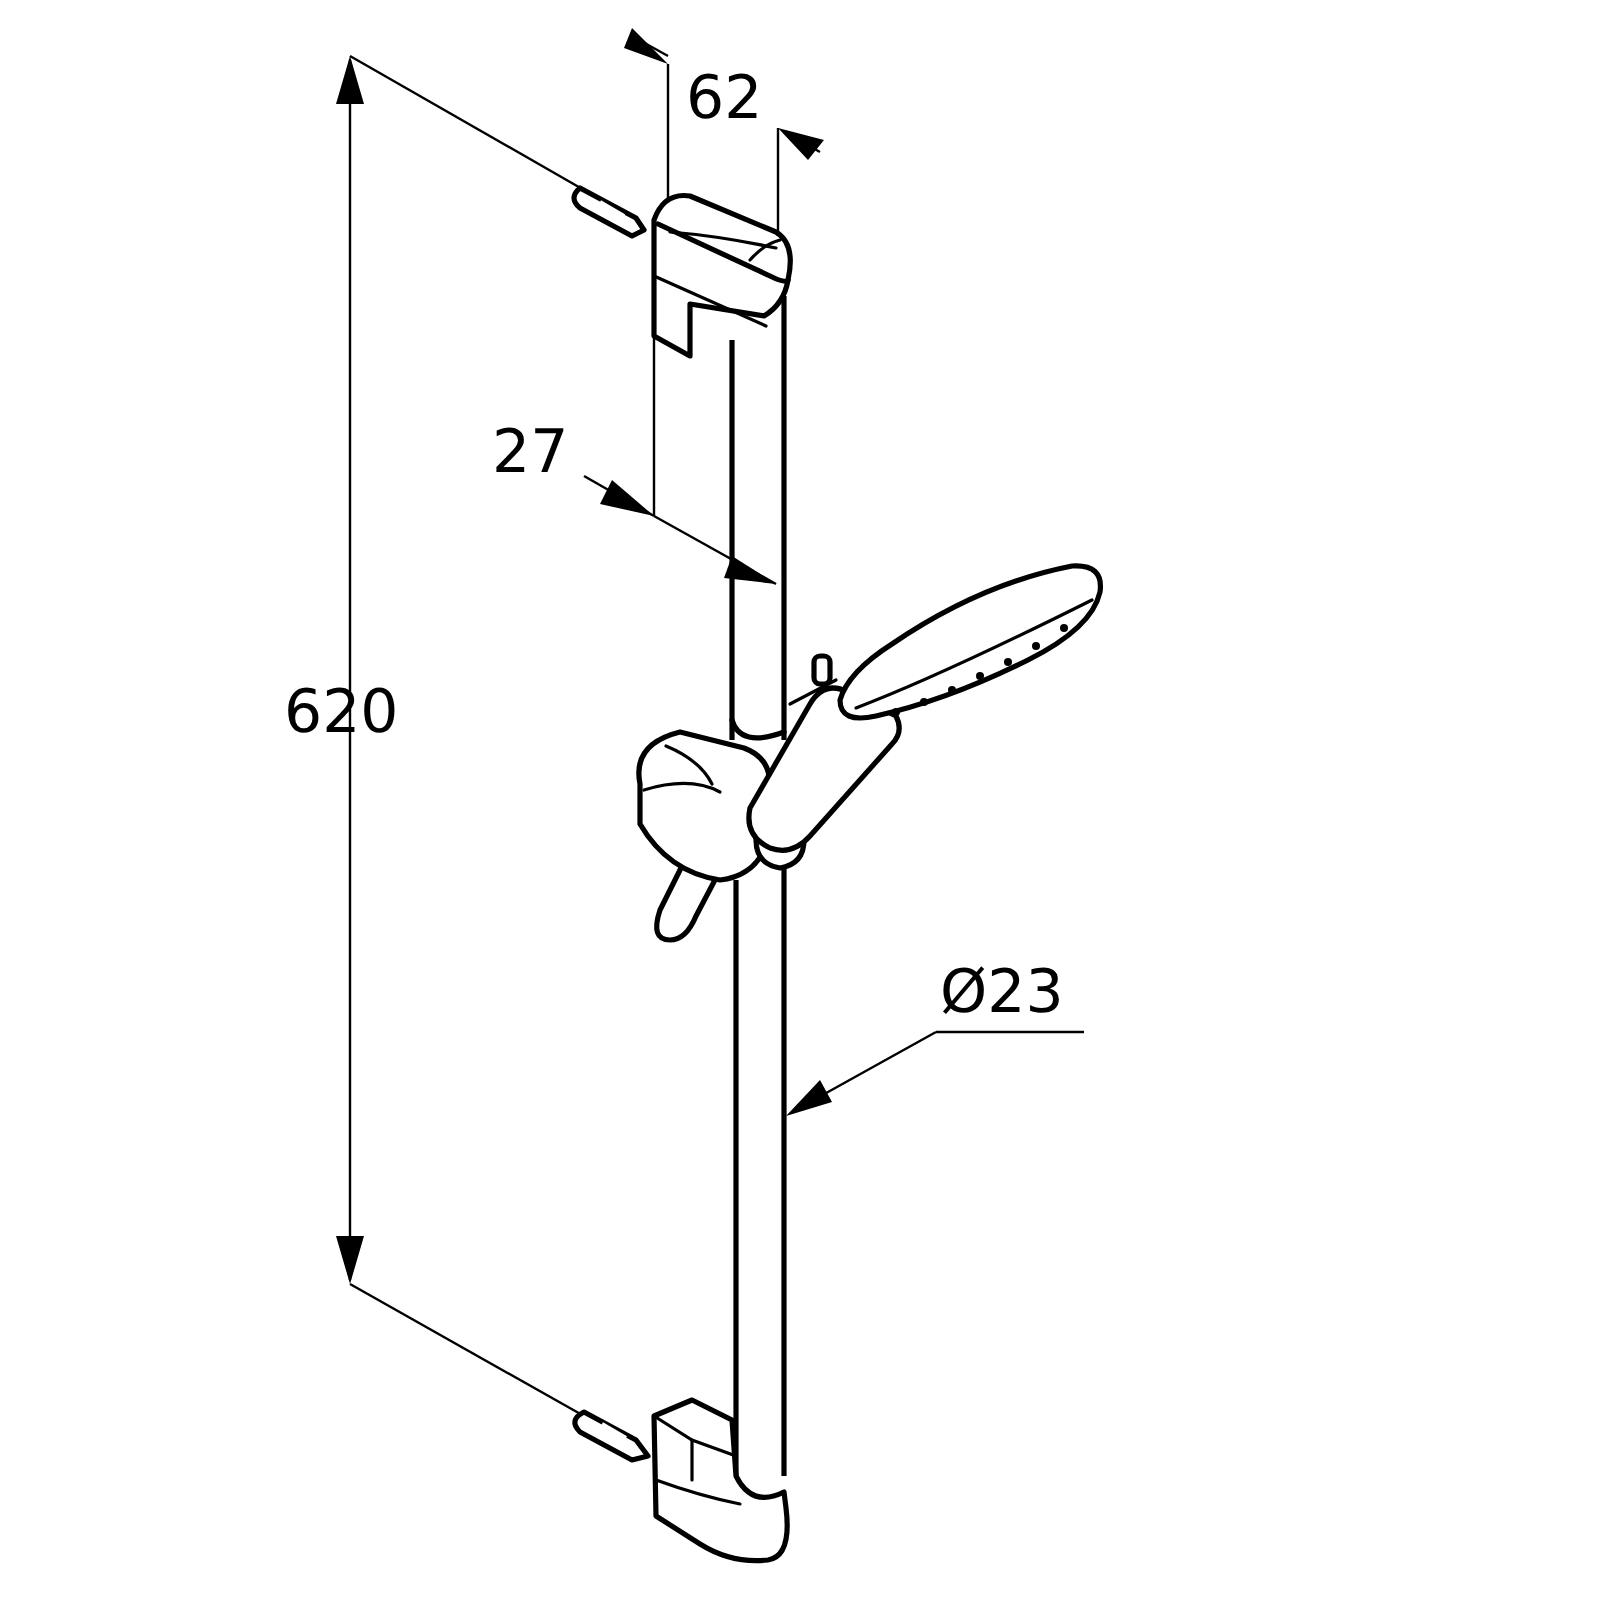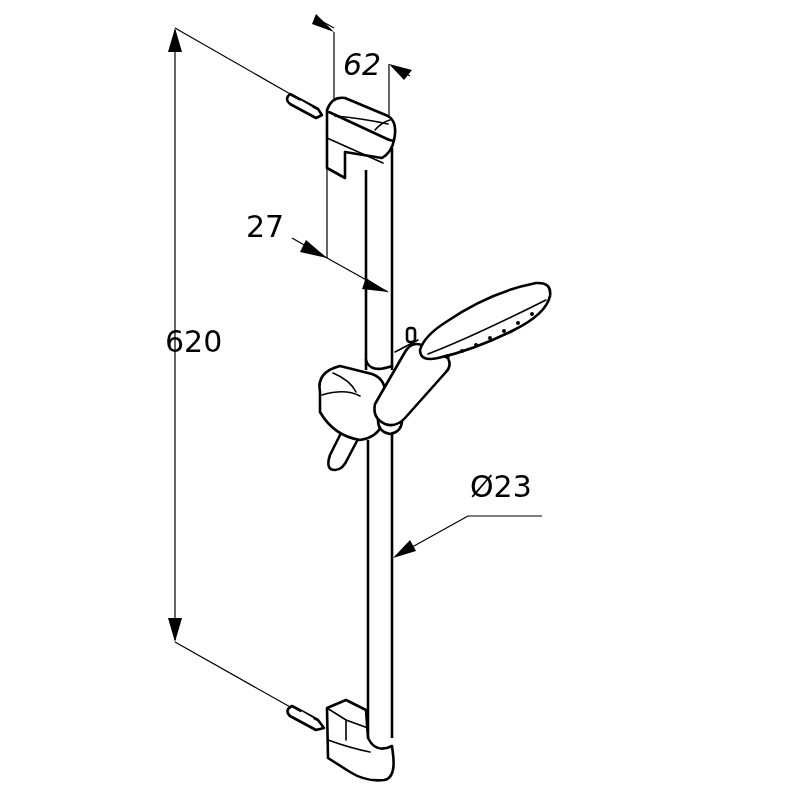--- a/index.html
+++ b/index.html
@@ -114,16 +114,16 @@
       <path class="thick" d="M292,706 L318,720 L324,728 L316,730 L290,716 Q284,710 292,706 Z" fill="#000"></path>
       <path d="M301,712 L313,719" stroke="#fff" stroke-width="2"></path>
     </g>
     <path class="thick" d="M327,708 L346,700 L366,710 L368,738 Q376,754 392,746 L393,754 Q396,778 384,780 Q366,782 350,772 L328,758 Z"></path>
     <path class="med" d="M327,708 L346,720 L368,728"></path>
     <line class="med" x1="346" y1="720" x2="346" y2="740"></line>
     <path class="med" d="M328,740 Q350,748 370,752"></path>
   </g>
 </svg>
 
-<div class="dim-label" style="left:343px; top:50px;font-style:italic;">62</div>
+<div class="dim-label" style="left:343px; top:35px;">62</div>
 <div class="dim-label" style="left:246px; top:212px;">27</div>
-<div class="dim-label" style="left:142px; top:327px;margin-left:23px;">620</div>
-<div class="dim-label" style="left:470px; top:472px;">Ø23</div>
+<div class="dim-label" style="left:142px; top:342px;">620</div>
+<div class="dim-label" style="left:470px; top:482px;">Ø23</div>
 
 </body></html>

